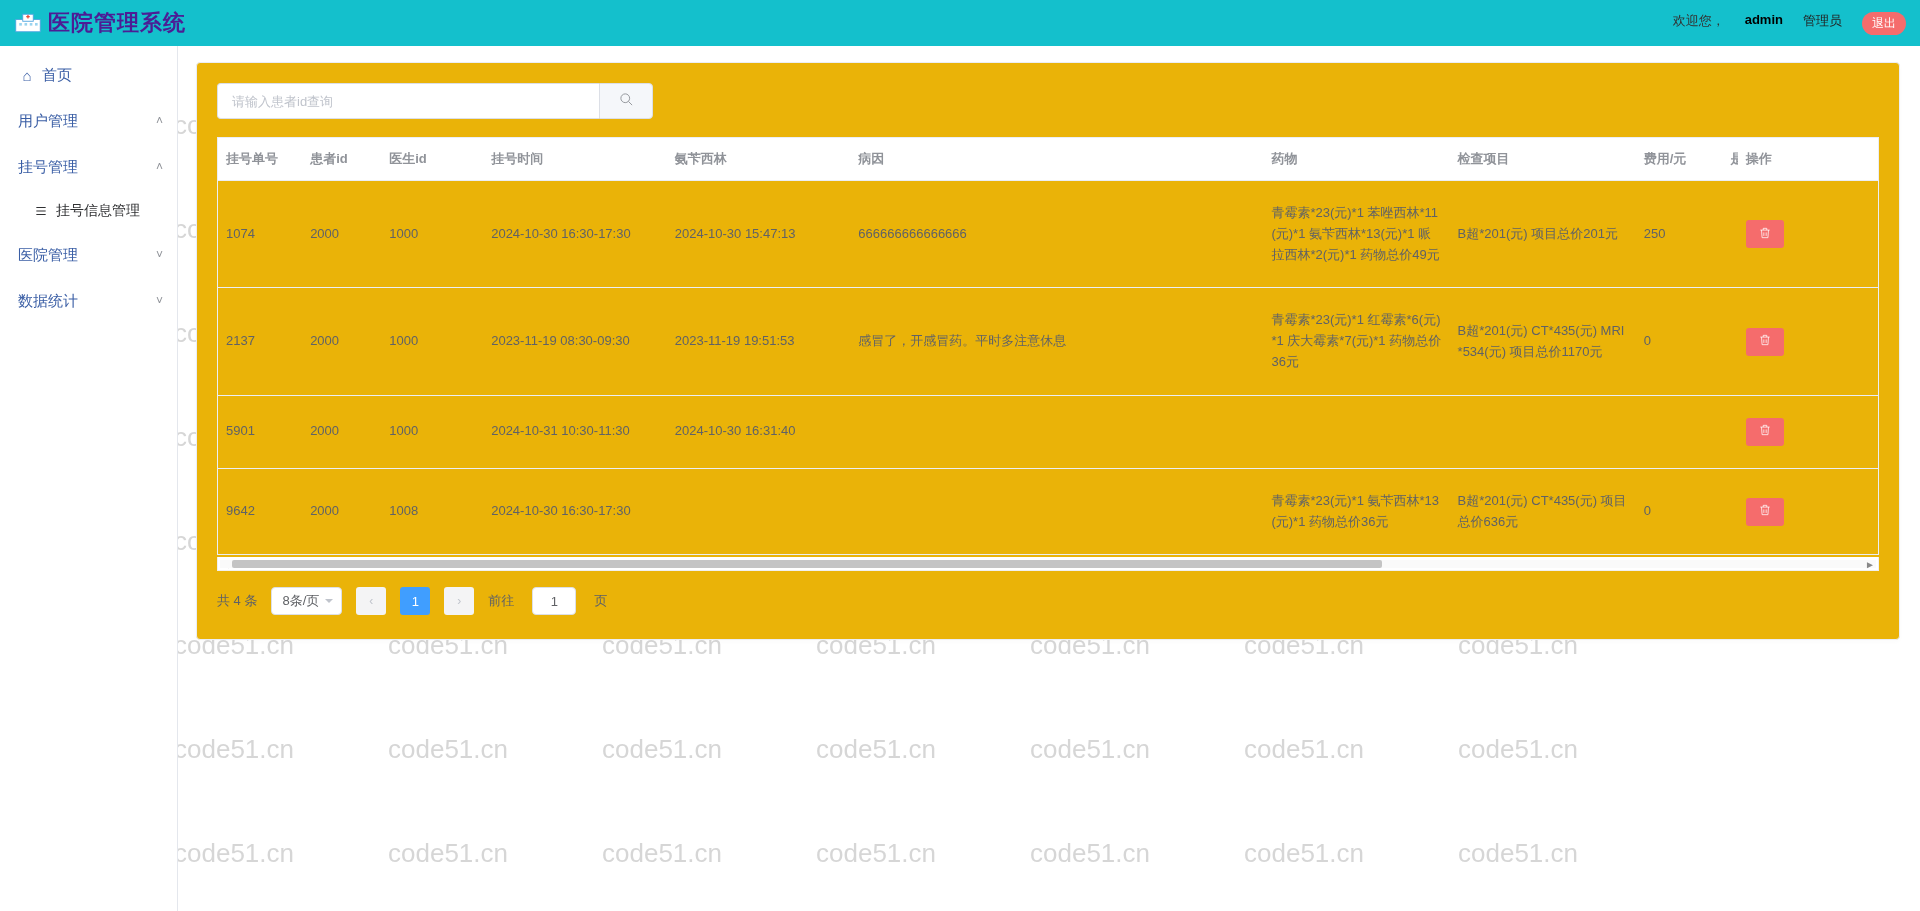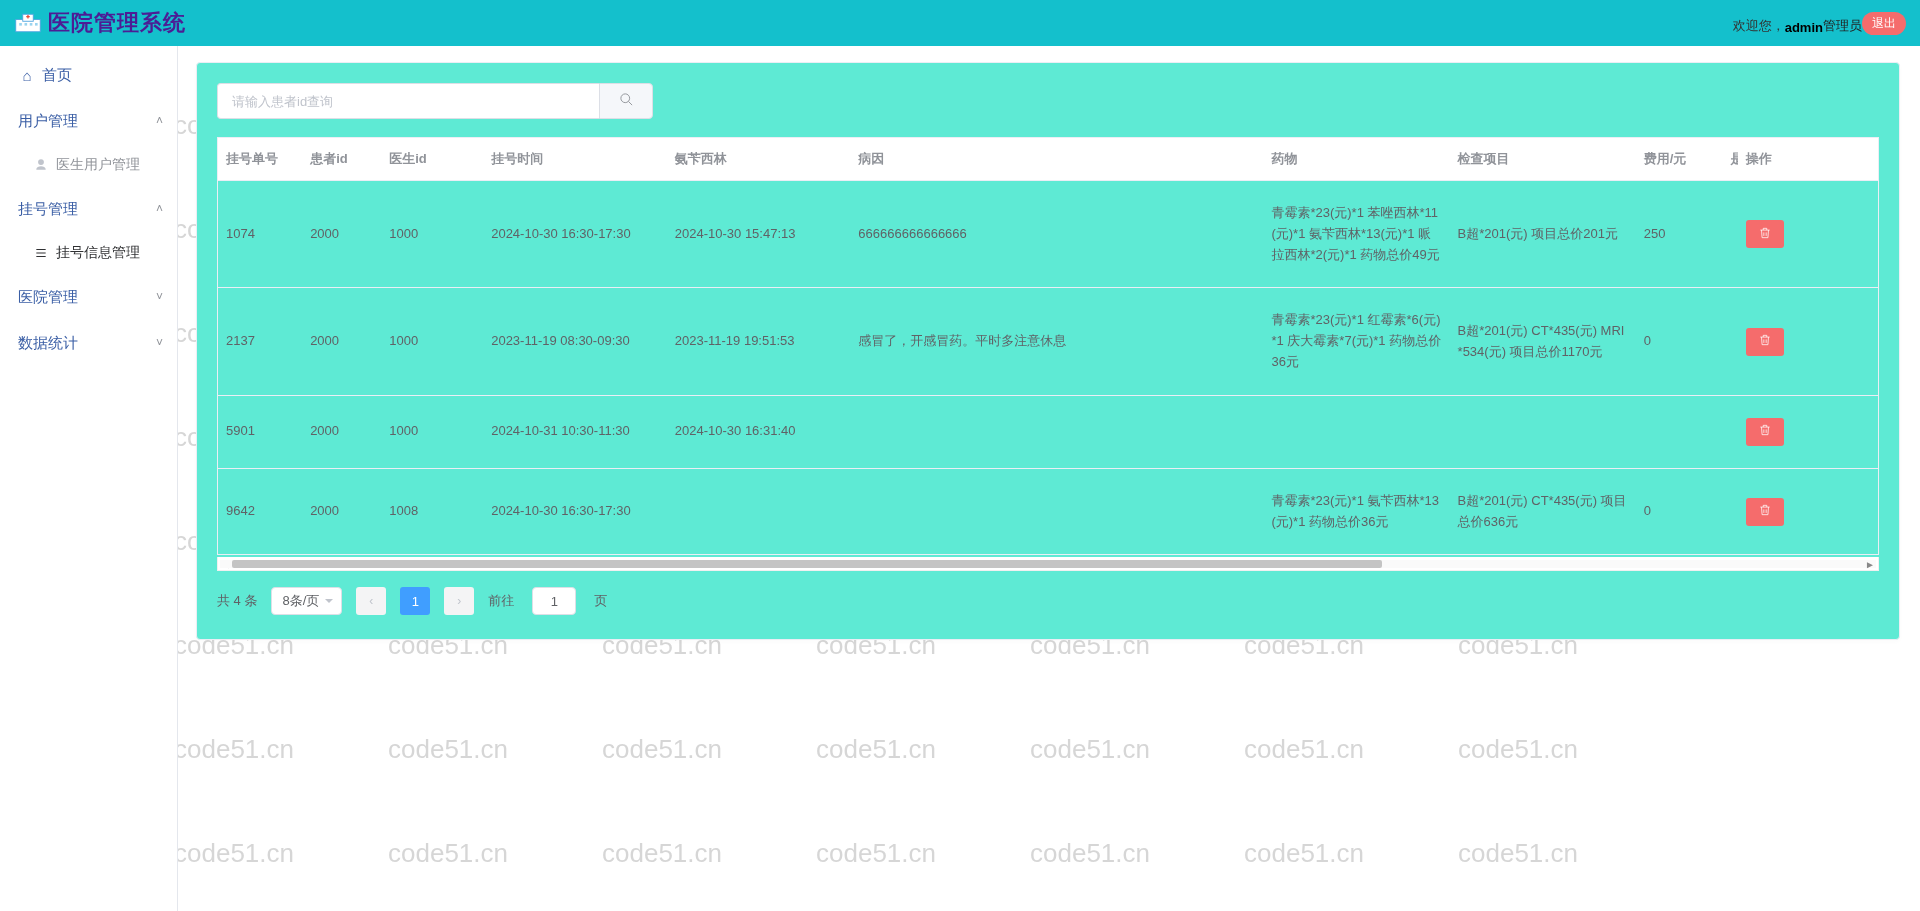--- a/index.html
+++ b/index.html
@@ -9,41 +9,41 @@
 
 .watermark { position: absolute; inset: 0; pointer-events: none; z-index: 0; overflow: hidden; }
 .wm-text { position: absolute; color: #bbb; font-size: 26px; opacity: .6; white-space: nowrap; font-weight: 400;}
 .center-mark { position: absolute; left: 50%; top: 370px; transform: translate(-50%, -50%); color: #e63030; font-size: 32px; font-weight: 500; letter-spacing: 1px; z-index: 5; white-space: nowrap; }
 
 
 .header { position: relative; height: 46px; background: #14c0cc; display: flex; align-items: center; padding: 0 14px; z-index: 10; }
 .logo-icon { width: 28px; height: 22px; margin-right: 6px; display:flex; align-items:center; justify-content:center;}
 .logo-icon svg { width: 28px; height: 22px; }
 .app-title { color: #4c1d95; font-size: 22px; font-weight: 700; letter-spacing: 1px; }
-.header-right { margin-left: auto; display: flex; align-items: flex-end; gap: 0; font-size: 13px; color: #222; }
+.header-right { margin-left: auto; display: flex; align-items: flex-start; gap: 20px; font-size: 13px; color: #222; }
 .welcome { color: #333; }
 .user-name { font-weight: 700; color: #000; }
 .logout-btn { background: #f56c6c; color: #fff; border: none; border-radius: 12px; padding: 3px 10px; font-size: 12px; cursor: pointer; }
 
 
 .sidebar { position: absolute; top: 46px; left: 0; width: 178px; bottom: 0; background: #fff; border-right: 1px solid #e4e7ed; z-index: 8; }
 .menu-root { list-style: none; padding-top: 6px; }
 .menu-item, .submenu-title { display: flex; align-items: center; height: 46px; padding: 0 18px; color: #3a5ea5; font-size: 15px; cursor: pointer; position: relative; }
 .menu-item .mi-icon, .submenu-title .mi-icon { width: 18px; text-align: center; margin-right: 6px; font-size: 15px; }
 .submenu-title .arrow { position: absolute; right: 14px; font-size: 12px; color: #909399; }
 .submenu-list { list-style: none; }
 .submenu-list .sub-item { display: flex; align-items: center; height: 42px; padding-left: 32px; color: #909399; font-size: 14px; cursor:pointer;}
 .submenu-list .sub-item.active { color: #303133; }
 .submenu-list .sub-item .sub-ico { width: 18px; margin-right: 6px; display:inline-flex; align-items:center; justify-content:center;}
 .submenu-list .sub-item.active .sub-ico svg path { fill:#303133; }
 .sub-ico svg { width:14px; height:14px; }
 
 
 .main { position: absolute; left: 196px; right: 20px; top: 62px; z-index: 6; }
-.card { background: #5eead4; border: 1px solid #ebeef5; border-radius: 4px; padding: 20px 20px 24px; box-shadow: 0 2px 4px rgba(0,0,0,.02); }
+.card { background: #eab308; border: 1px solid #ebeef5; border-radius: 4px; padding: 20px 20px 24px; box-shadow: 0 2px 4px rgba(0,0,0,.02); }
 .search-bar { display: flex; margin-bottom: 18px; }
 .search-input { width: 382px; height: 36px; border: 1px solid #dcdfe6; border-right: none; border-radius: 4px 0 0 4px; padding: 0 14px; font-size: 13px; color: #606266; outline: none; }
 .search-input::placeholder { color: #c0c4cc; }
 .search-btn { width: 54px; height: 36px; border: 1px solid #dcdfe6; border-radius: 0 4px 4px 0; background: #f5f7fa; display: flex; align-items: center; justify-content: center; cursor: pointer; }
 .search-btn svg { width: 15px; height: 15px; stroke: #909399; fill: none; stroke-width: 1.5; }
 
 
 .tbl-wrap { border: 1px solid #ebeef5; border-bottom: none; overflow: hidden; }
 .tbl { width: 100%; border-collapse: collapse; table-layout: fixed; font-size: 13px; }
 .tbl th { background: #fff; color: #909399; font-weight: 600; text-align: left; padding: 12px 8px; border-bottom: 1px solid #ebeef5; white-space: nowrap; overflow: hidden; }
@@ -171,28 +171,20 @@
       <span class="mi-icon">⌂</span>
       <span>首页</span>
     </li>
   </ul>
   <div id="groups">
         <div class="submenu-title">
           <span>用户管理</span>
           <span class="arrow">˄</span>
         </div>
         <ul class="submenu-list">
-          <li class="sub-item">
-            <span class="sub-ico">
-              <svg viewBox="0 0 24 24">
-                <path fill="#c0c4cc" d="M12 12a5 5 0 1 0-5-5 5 5 0 0 0 5 5zm0 2c-4 0-8 2-8 5v1h16v-1c0-3-4-5-8-5z"></path>
-              </svg>
-            </span>
-            <span>医生用户管理</span>
-          </li>
         </ul>
         <div class="submenu-title">
           <span>挂号管理</span>
           <span class="arrow">˄</span>
         </div>
         <ul class="submenu-list">
           <li class="sub-item active">
             <span class="sub-ico">
               <svg viewBox="0 0 24 24">
                 <path fill="#303133" d="M4 5h16v2H4zm0 6h16v2H4zm0 6h16v2H4z"></path>

